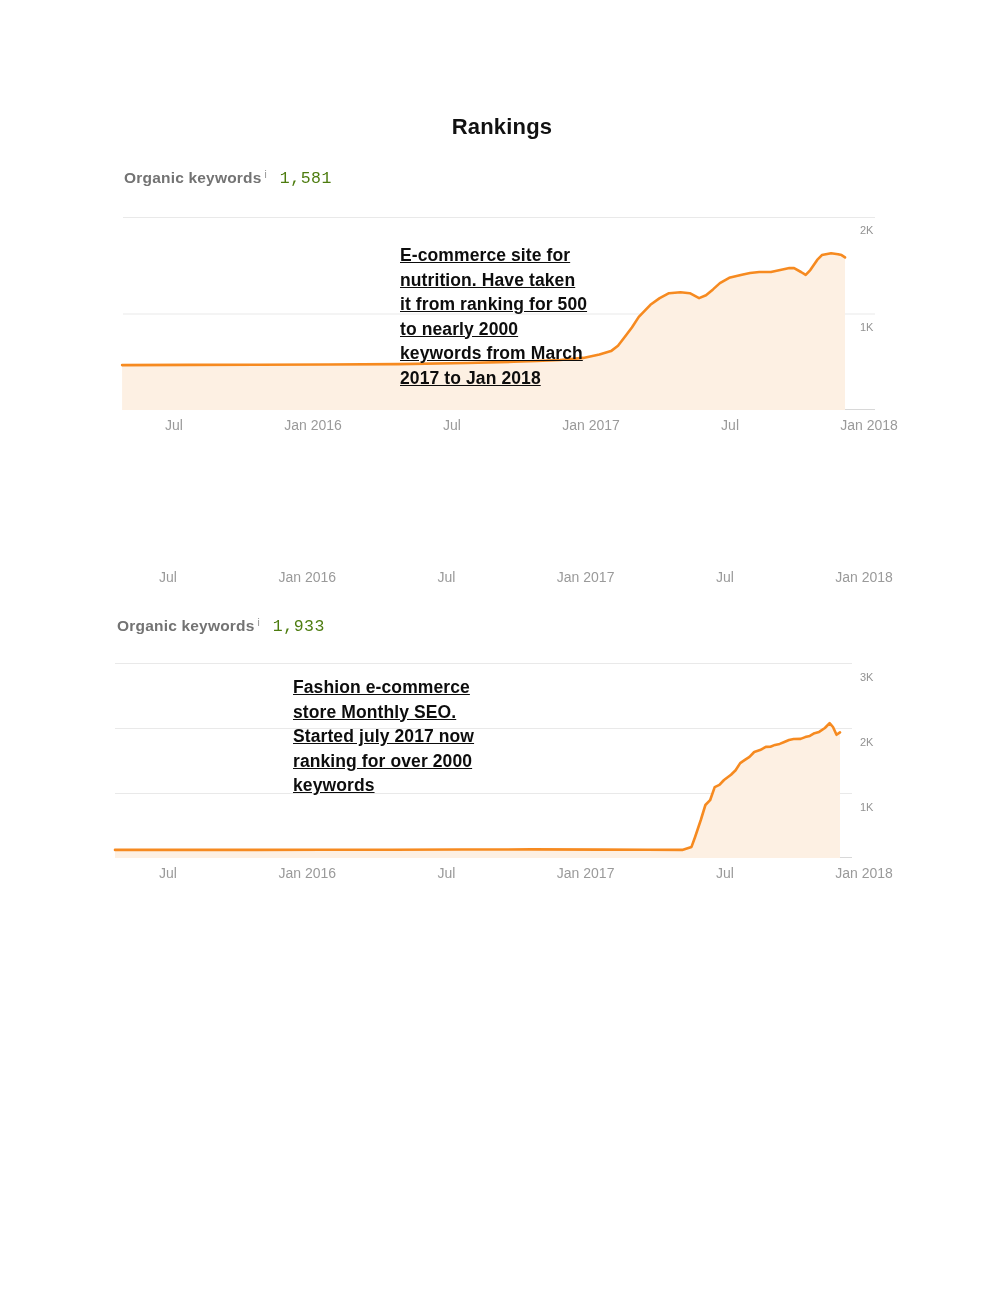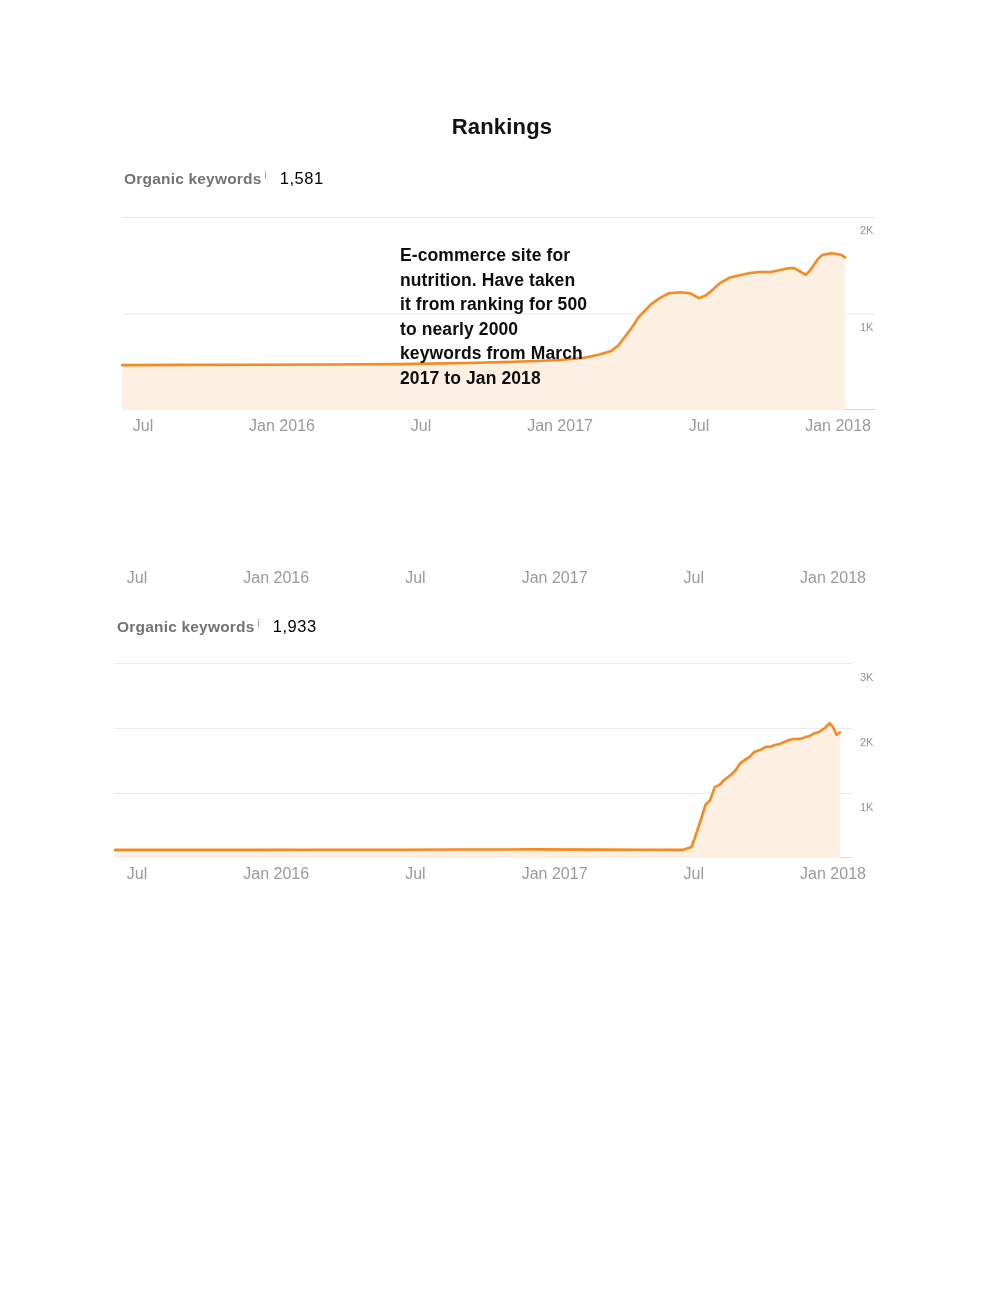--- a/index.html
+++ b/index.html
@@ -9,34 +9,34 @@
   }
   .title{
     position:absolute;top:114px;left:0;width:100%;text-align:center;
     font-size:22px;font-weight:bold;color:#111;letter-spacing:0.2px;
   }
   .chart-header{position:absolute;white-space:nowrap;}
   .chart-header.h1{left:124px;top:169px;}
   .chart-header.h2{left:117px;top:617px;text-align:right;}
   .kw-label{font-size:15.5px;font-weight:bold;color:#737373;letter-spacing:0.2px;}
   .info-i{font-size:10px;color:#8f8f8f;vertical-align:5px;margin-left:3px;margin-right:13px;font-weight:normal;}
-  .kw-count{font-size:16.5px;color:#000000;letter-spacing:0.5px;}
+  .kw-count{font-size:16.5px;color:#4d7c0f;letter-spacing:0.5px;font-family:Liberation Mono, monospace;}
   .plot{position:absolute;}
   #plot1{left:123px;top:217px;width:752px;height:193px;}
   #plot2{left:115px;top:663px;width:737px;height:195px;}
   .x-label{
-    position:absolute;transform:translateX(-50%);font-size:16px;color:#9a9a9a;
-    white-space:nowrap;line-height:13px;
+    position:absolute;transform:translateX(-50%);font-size:14px;color:#9a9a9a;
+    white-space:nowrap;line-height:13px;margin-left:31px;
   }
   .y-label{
     position:absolute;font-size:11px;color:#929292;line-height:14px;white-space:nowrap;
   }
   .annotation{
     position:absolute;font-weight:bold;color:#0d0d0d;font-size:17.5px;line-height:24.5px;
-    white-space:pre-line;letter-spacing:0.1px;
+    white-space:pre-line;letter-spacing:0.1px;text-decoration:underline;
   }
   .annotation.a1{left:400px;top:243px;width:260px;}
   .annotation.a2{left:293px;top:675px;width:250px;}
   #orphan-axis{position:absolute;left:115px;top:571px;width:737px;height:14px;}
 </style>
 </head>
 <body>
 
 <div class="page">
 
@@ -88,14 +88,19 @@
         <line x1="22.54" y1="187" x2="22.54" y2="195" stroke="#cfcfcf" stroke-width="1"></line>
         <line x1="161.74" y1="187" x2="161.74" y2="195" stroke="#cfcfcf" stroke-width="1"></line>
         <line x1="300.94" y1="187" x2="300.94" y2="195" stroke="#cfcfcf" stroke-width="1"></line>
         <line x1="440.14" y1="187" x2="440.14" y2="195" stroke="#cfcfcf" stroke-width="1"></line>
         <line x1="579.3399999999999" y1="187" x2="579.3399999999999" y2="195" stroke="#cfcfcf" stroke-width="1"></line>
         <line x1="718.54" y1="187" x2="718.54" y2="195" stroke="#cfcfcf" stroke-width="1"></line>
         <path d="M0.0 186.9 L68.4 186.9 L138.0 186.9 L207.6 186.8 L277.2 186.7 L346.8 186.5 L416.4 186.4 L486.0 186.6 L532.4 186.7 L567.2 186.9 L576.5 183.9 L580.0 174.2 L585.8 157.0 L590.4 142.0 L595.1 137.2 L599.7 124.1 L604.4 121.9 L609.0 117.0 L616.0 111.8 L620.6 107.3 L625.2 100.1 L629.9 96.9 L634.5 93.9 L639.2 89.0 L645.0 87.1 L650.8 83.9 L655.4 83.7 L660.0 81.9 L664.7 80.9 L669.3 79.0 L674.0 77.0 L678.6 76.0 L685.6 75.9 L690.2 74.1 L694.8 72.9 L699.5 70.2 L704.1 68.9 L709.9 65.0 L714.6 60.1 L718.0 64.0 L721.5 71.8 L725.0 69.4 L725.0 195 L0.0 195 Z" fill="#fdf0e3" stroke="none"></path>
         <path d="M0.0 186.9 L68.4 186.9 L138.0 186.9 L207.6 186.8 L277.2 186.7 L346.8 186.5 L416.4 186.4 L486.0 186.6 L532.4 186.7 L567.2 186.9 L576.5 183.9 L580.0 174.2 L585.8 157.0 L590.4 142.0 L595.1 137.2 L599.7 124.1 L604.4 121.9 L609.0 117.0 L616.0 111.8 L620.6 107.3 L625.2 100.1 L629.9 96.9 L634.5 93.9 L639.2 89.0 L645.0 87.1 L650.8 83.9 L655.4 83.7 L660.0 81.9 L664.7 80.9 L669.3 79.0 L674.0 77.0 L678.6 76.0 L685.6 75.9 L690.2 74.1 L694.8 72.9 L699.5 70.2 L704.1 68.9 L709.9 65.0 L714.6 60.1 L718.0 64.0 L721.5 71.8 L725.0 69.4" fill="none" stroke="#f68a20" stroke-width="2.6" stroke-linejoin="round" stroke-linecap="round"></path>
       </svg><div class="x-label" style="left: 22.04px; top: 204px;">Jul</div><div class="x-label" style="left: 161.24px; top: 204px;">Jan 2016</div><div class="x-label" style="left: 300.44px; top: 204px;">Jul</div><div class="x-label" style="left: 439.64px; top: 204px;">Jan 2017</div><div class="x-label" style="left: 578.84px; top: 204px;">Jul</div><div class="x-label" style="left: 718.04px; top: 204px;">Jan 2018</div><div class="y-label" style="left: 745px; top: 7px;">3K</div><div class="y-label" style="left: 745px; top: 72px;">2K</div><div class="y-label" style="left: 745px; top: 137px;">1K</div></div>
 
+  <div class="annotation a2">Fashion e-commerce
+store Monthly SEO.
+Started july 2017 now
+ranking for over 2000
+keywords</div>
 
 </div>
 
 </body></html>

